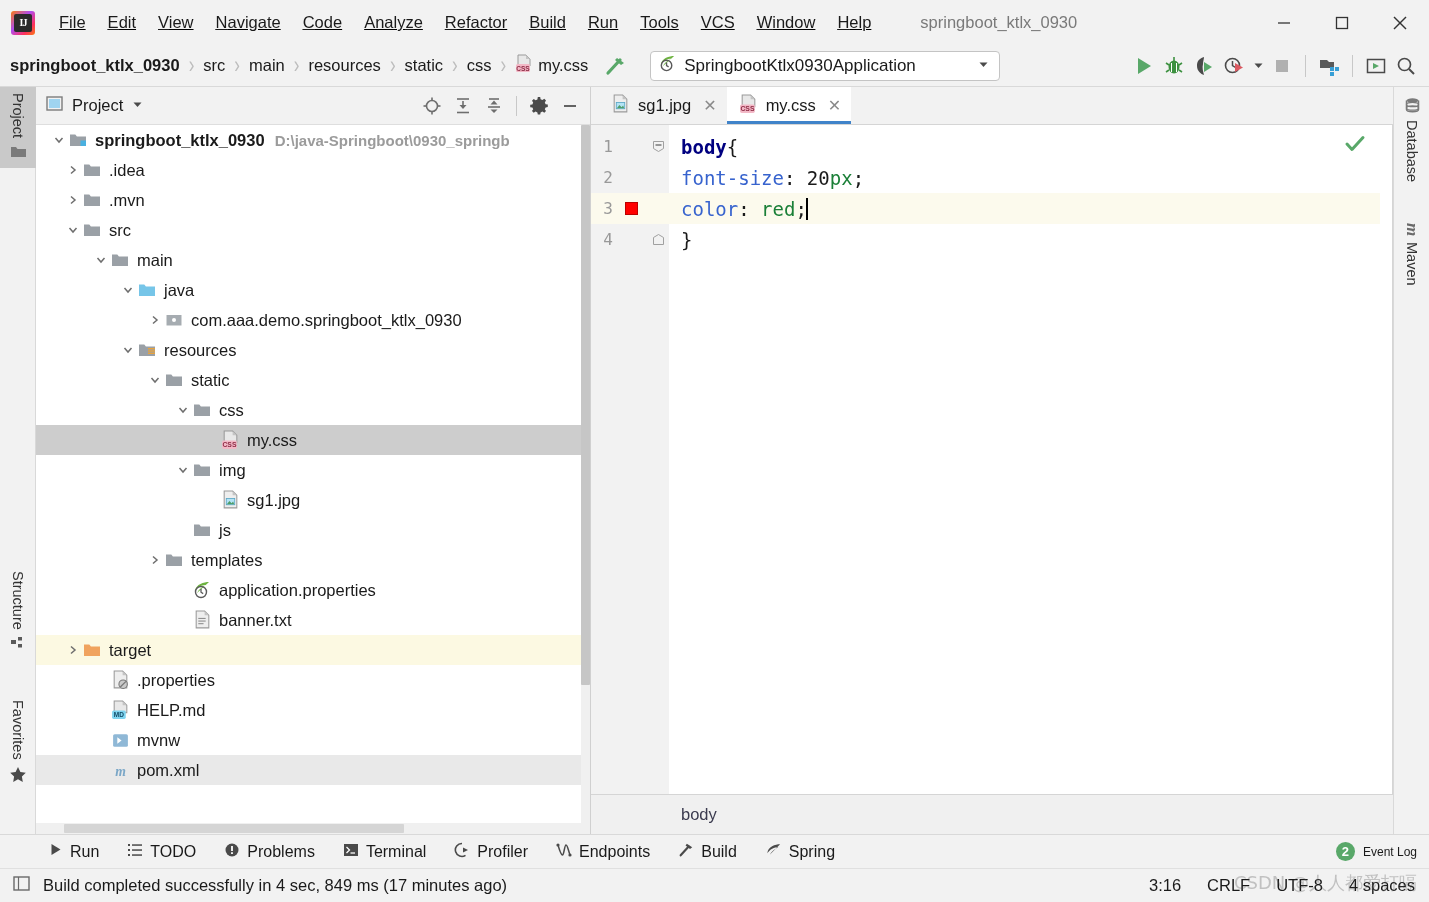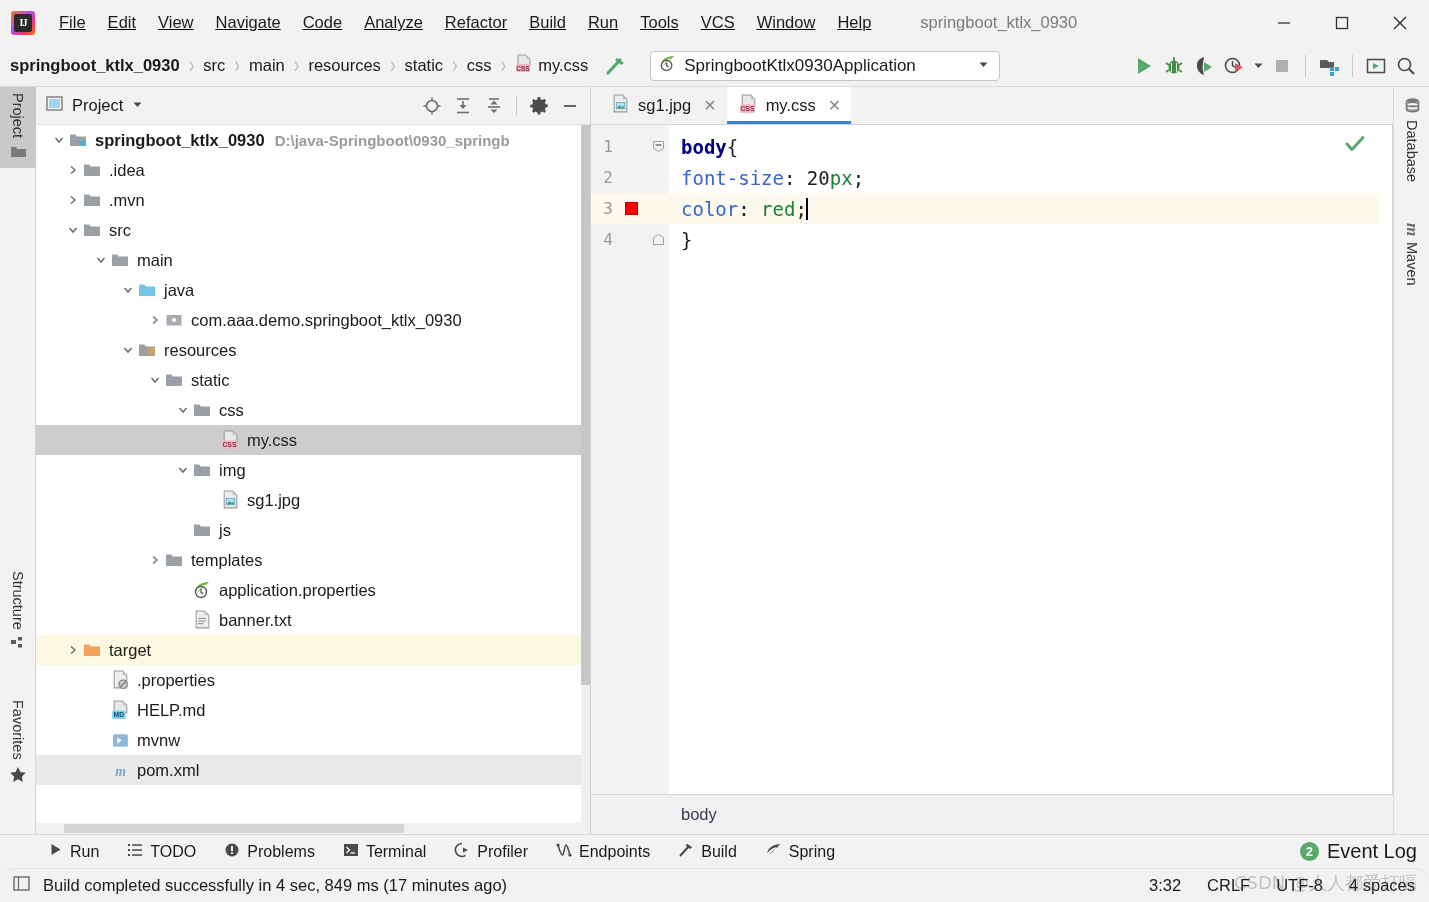--- a/index.html
+++ b/index.html
@@ -432,21 +432,20 @@
   }
   .statusbar {
     height: 34px;
     flex: 0 0 34px;
     background: #f2f2f2;
     border-top: 1px solid #e0e0e0;
     display: flex;
     align-items: center;
     padding-left: 12px;
     position: relative;
-    border-radius: 15px;
   }
   .sb-msg { font-size: 16.5px; color: #1a1a1a; margin-left: 12px; white-space: nowrap; }
   .sb-right {
     position: absolute; right: 14px;
     display: flex; align-items: center; gap: 26px;
     font-size: 16.5px; color: #1a1a1a;
   }
   .watermark {
     position: absolute;
     right: 12px;
@@ -1163,34 +1162,34 @@
       <span>Build</span>
     </div>
     <div class="ts-item">
       <span><svg width="17" height="16" viewBox="0 0 18 16">
             <path d="M16 2C11 2 3 4.5 2.5 11.5c2.5-4.5 7.5-6.5 11.5-6.5-4 2-7 4.2-9 8" fill="#4a4a4a"></path>
           </svg></span>
       <span>Spring</span>
     </div>
     <div class="ts-right">
       <span class="badge">2</span>
-      <span style="font-size:20px;color:#1a1a1a">Event Log</span>
+      <span style="font-size:12px;color:#1a1a1a">Event Log</span>
     </div>
   </div>
 
   <div class="statusbar">
     <span>
       <svg width="19" height="19" viewBox="0 0 19 19">
           <rect x="2" y="3" width="15" height="13" fill="none" stroke="#6a6a6a" stroke-width="1.4"></rect>
           <line x1="6.5" y1="3" x2="6.5" y2="16" stroke="#6a6a6a" stroke-width="1.2"></line>
         </svg>
     </span>
     <span class="sb-msg">Build completed successfully in 4 sec, 849 ms (17 minutes ago)</span>
     <span class="sb-right">
-      <span>3:32</span>
+      <span>3:16</span>
       <span>CRLF</span>
       <span>UTF-8</span>
       <span>4 spaces</span>
     </span>
     <span class="watermark">CSDN @人人都爱打嗝</span>
   </div>
 
 </div>
 
 </body></html>

